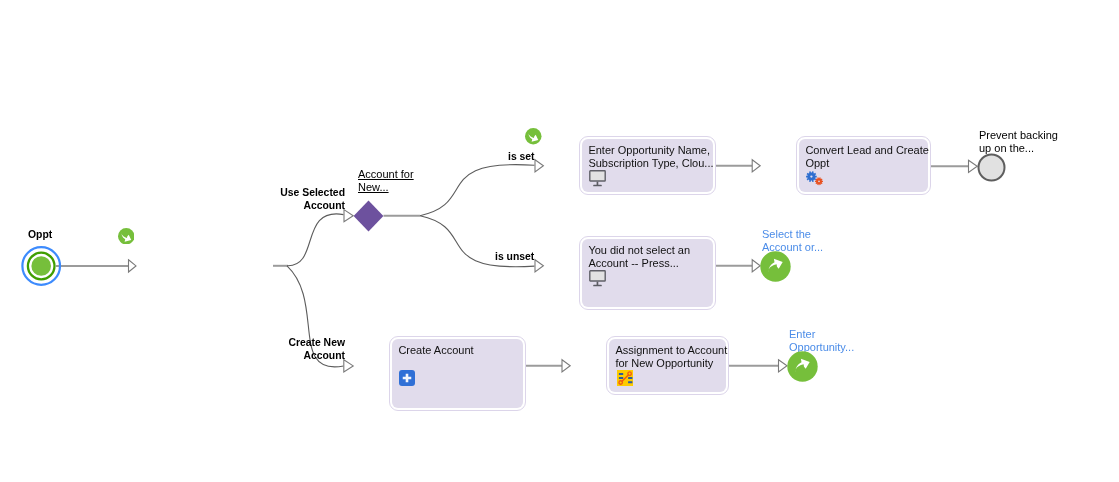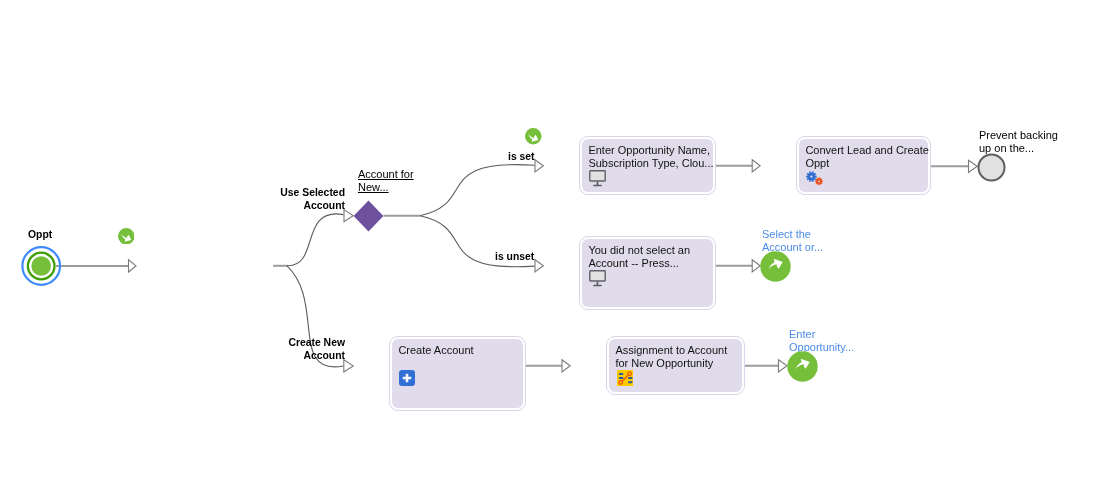--- a/index.html
+++ b/index.html
@@ -137,21 +137,21 @@
   <div class="ebox node" style="left:353px;top:336px;width:137px;height:75px;">
     <div class="inner">
       <div class="etitle">Create Account</div>
       <svg class="eicon" style="left:6.8px;top:30.5px;width:16px;height:16px;" viewBox="0 0 16 16">
         <rect x="0" y="0" width="16" height="16" rx="3" fill="#3070d6"></rect>
         <path d="M6.7 3.75 h2.6 v2.95 h2.95 v2.6 h-2.95 v2.95 h-2.6 v-2.95 h-2.95 V6.7 h2.95 Z" fill="#f4f6fb"></path>
       </svg>
     </div>
   </div>
 
-  <div class="ebox node" style="left:570px;top:336px;width:139px;height:59px;">
+  <div class="ebox node" style="left:570px;top:336px;width:123px;height:59px;">
     <div class="inner">
       <div class="etitle">Assignment to Account<br>for New Opportunity</div>
       <svg class="eicon" style="left:7.6px;top:30.5px;width:16.2px;height:16.2px;" viewBox="0 0 16.2 16.2">
         <rect x="0" y="0" width="16.2" height="16.2" fill="#fdcb00"></rect>
         <rect x="1.9" y="3.0" width="4.3" height="2.0" rx="0.3" fill="#2d5a9e"></rect>
         <rect x="1.9" y="7.1" width="4.3" height="2.0" rx="0.3" fill="#2d5a9e"></rect>
         <rect x="11.1" y="7.1" width="4.3" height="2.0" rx="0.3" fill="#2d5a9e"></rect>
         <rect x="11.1" y="11.2" width="4.3" height="2.0" rx="0.3" fill="#2d5a9e"></rect>
         <path d="M4.5 11.8 L11.9 4.4" stroke="#f05a13" stroke-width="1.45" fill="none"></path>
         <circle cx="3.7" cy="12.5" r="1.75" fill="none" stroke="#f05a13" stroke-width="1.3"></circle>

